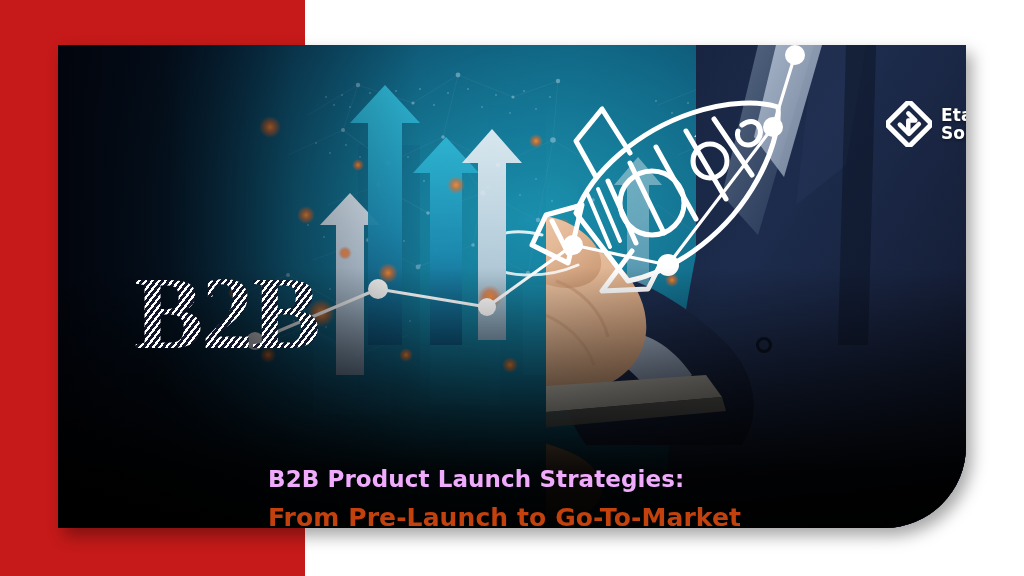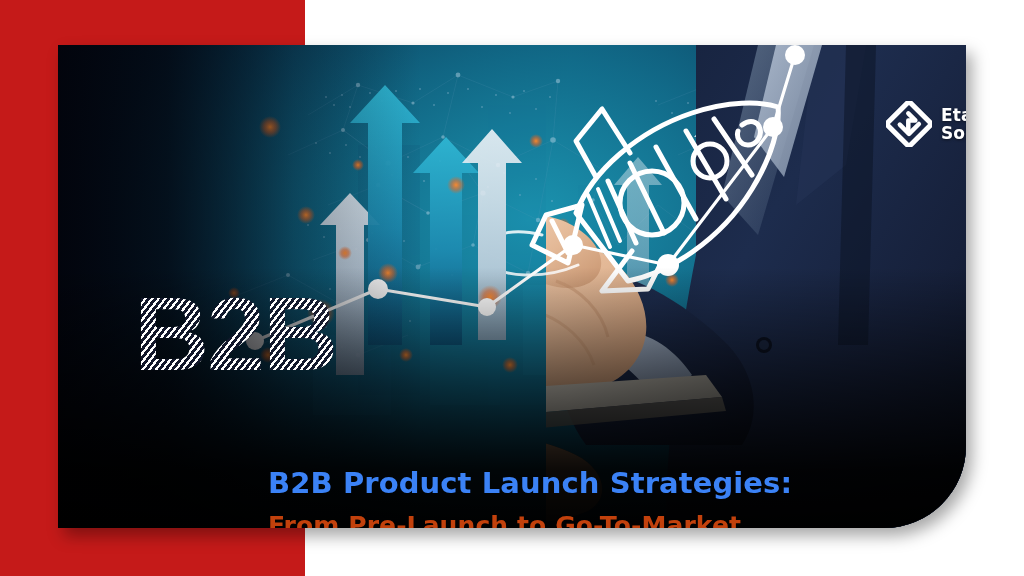--- a/index.html
+++ b/index.html
@@ -93,46 +93,46 @@
 
   
   .person { position: absolute; right: 0; top: 0; width: 420px; height: 483px; }
 
   
   .linechart { position: absolute; inset: 0; }
 
   
   .b2b {
     position: absolute;
-    left: 76px; top: 237px;
+    left: 76px; top: 216px;
     font-size: 104px;
     font-weight: 700;
     letter-spacing: -2px;
     line-height: 1;
-    font-family: Liberation Sans, sans-serif;
+    font-family: Liberation Serif, serif;
     color: transparent;
     background-image: repeating-linear-gradient(
         -52deg,
         #ffffff 0px, #ffffff 2.3px,
         rgba(20,25,45,.92) 2.3px, rgba(20,25,45,.92) 5.2px);
     -webkit-background-clip: text;
     background-clip: text;
     user-select: none;
   }
 
   
   .title-block {
     position: absolute;
     left: 210px; top: 418px;
     width: 700px;
   }
   .title-line-1 {
-    font-size: 29px;
+    font-size: 23px;
     font-weight: 700;
-    color: #3b82f6;
+    color: #f0abfc;
     letter-spacing: .1px;
     line-height: 1.42;
     font-family: "DejaVu Sans", sans-serif;
     white-space: nowrap;
   }
   .title-line-2 {
     font-size: 25px;
     font-weight: 700;
     color: #c2410c;
     letter-spacing: .1px;

